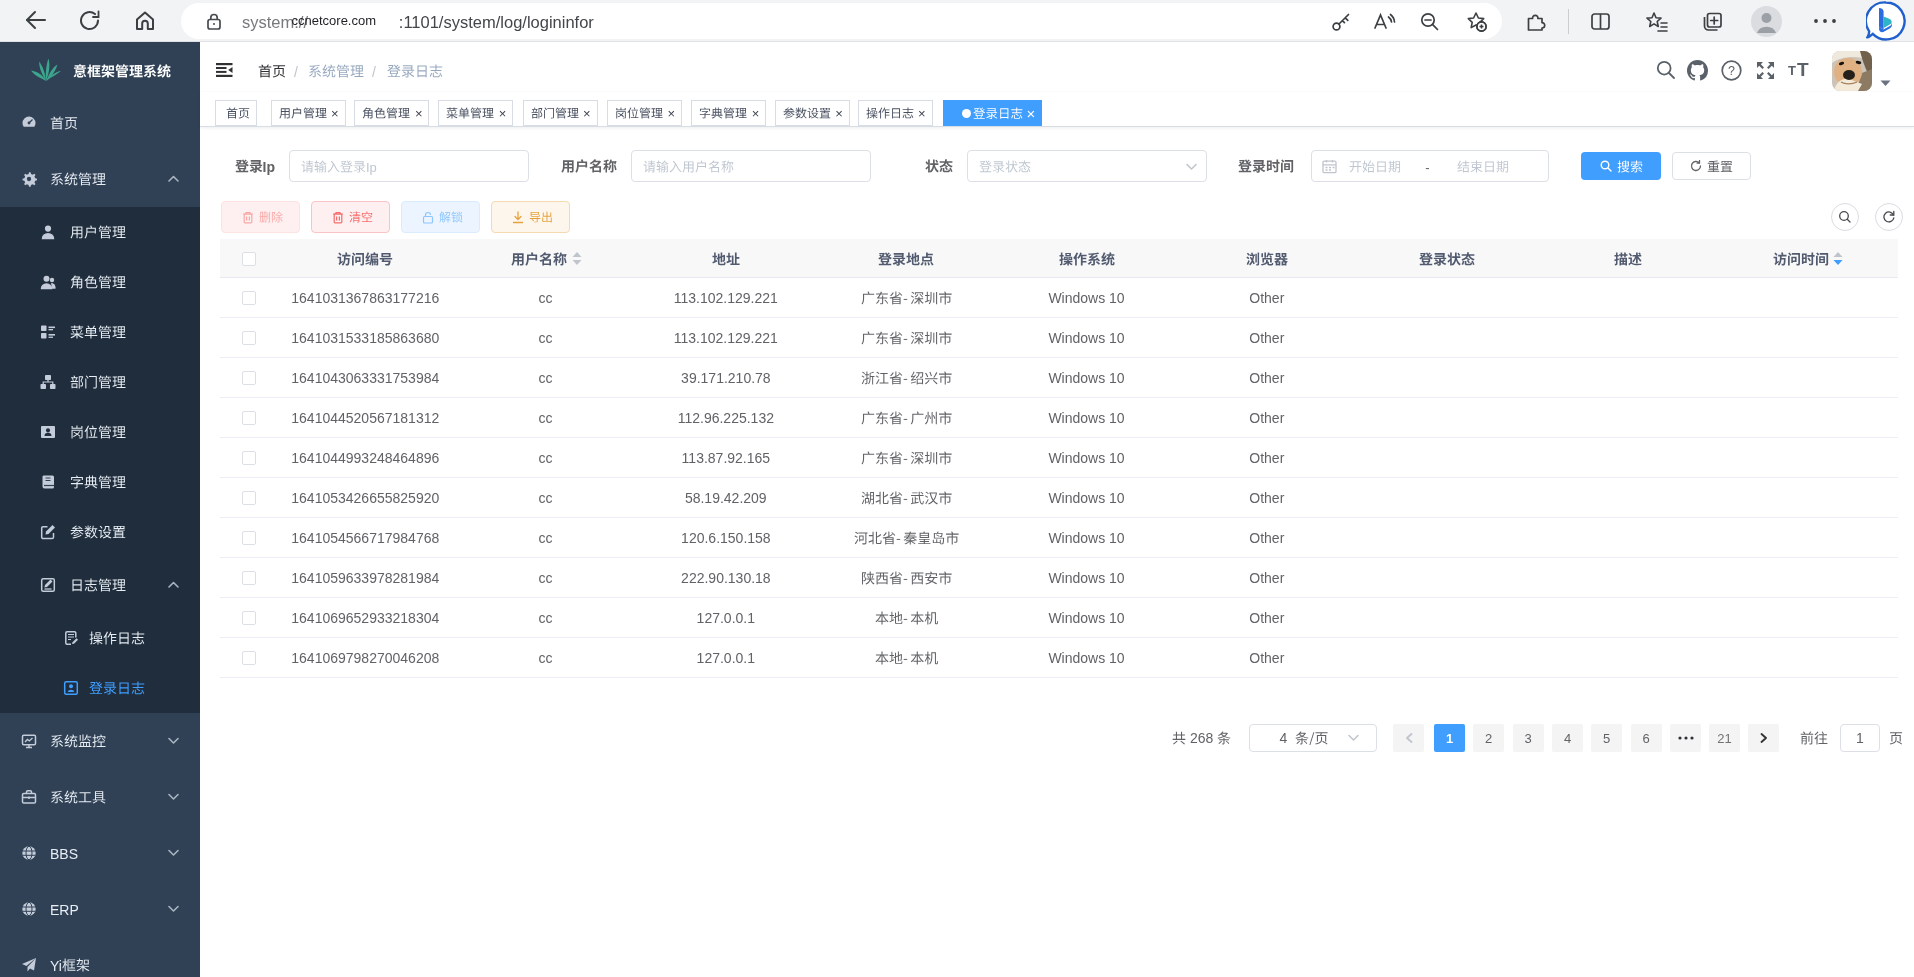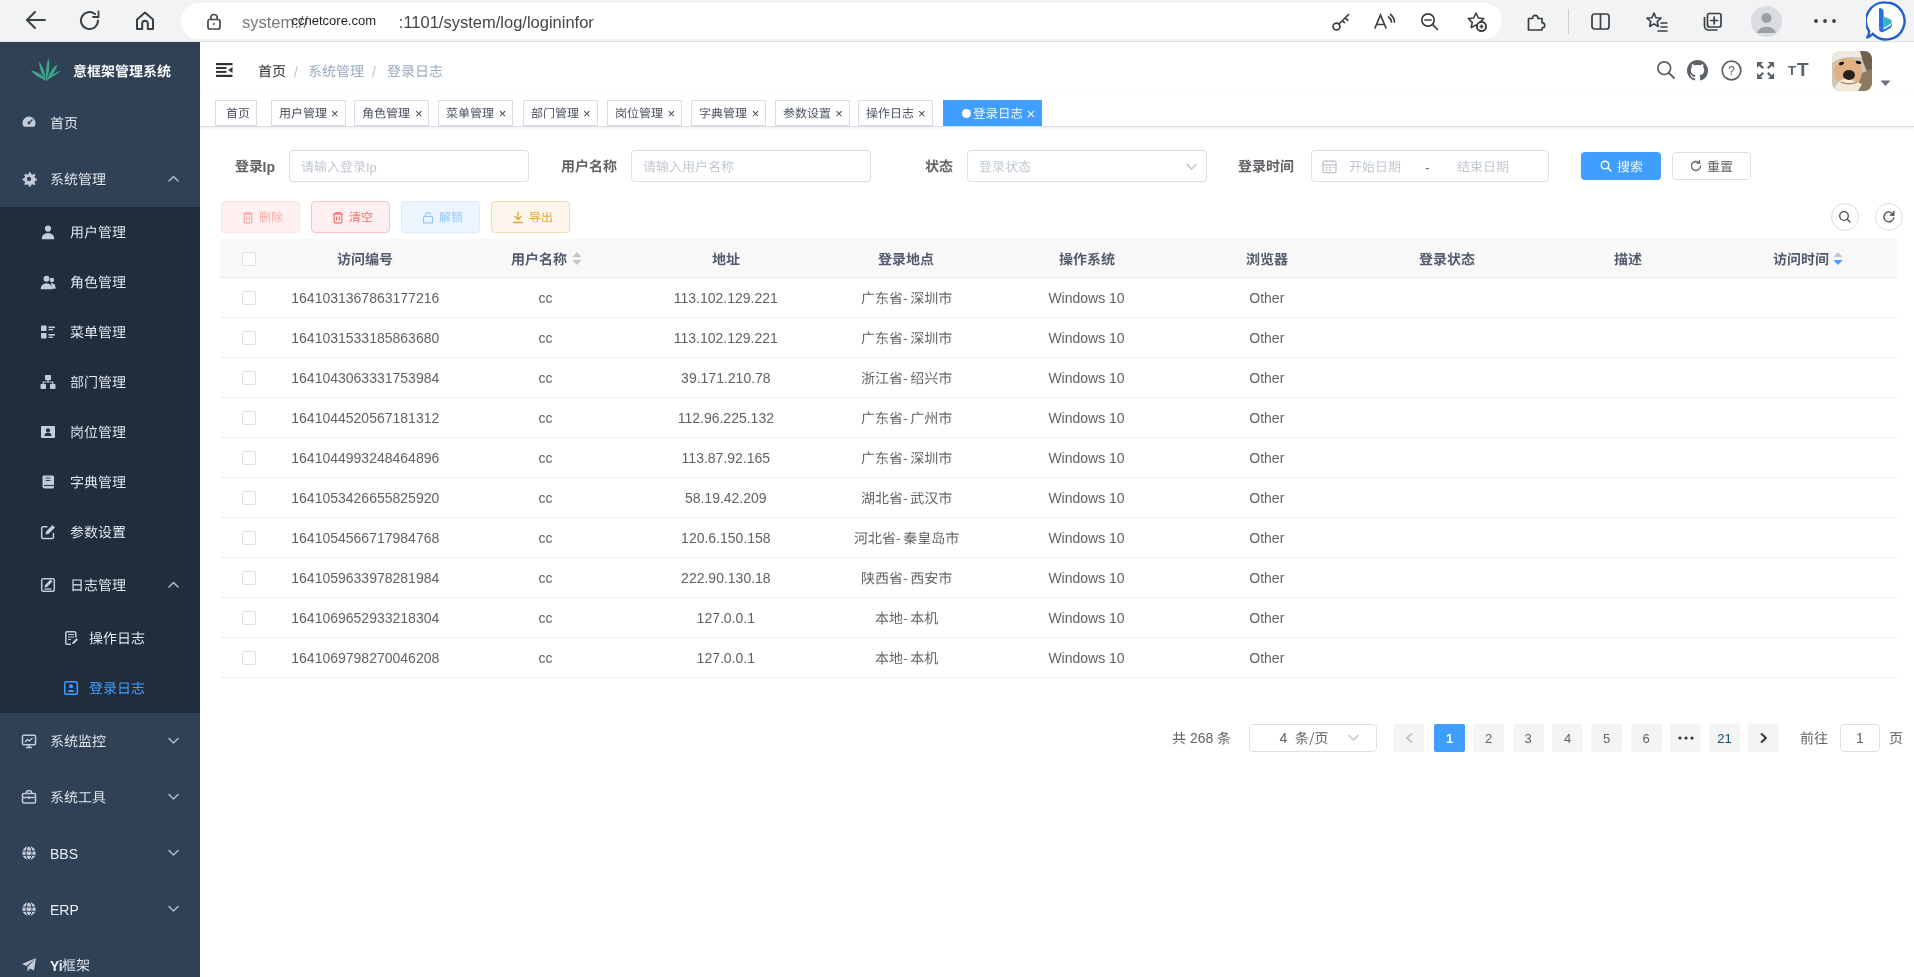--- a/index.html
+++ b/index.html
@@ -480,21 +480,21 @@
       <path d="M1.5 6 h13 M1.5 10.3 h13"></path>
     </g>
   </svg>
 <div class="abs" style="left:50.0px;top:902.7px;font-size:14px;font-weight:normal;color:#e8edf3;line-height:1;white-space:pre">ERP</div>
 <svg class="abs" style="left:168px;top:905px;" width="11" height="8" viewBox="0 0 11 8">
     <path d="M1 1.5 L5.5 6 L10 1.5" stroke="#a9b4c0" stroke-width="1.6" fill="none" stroke-linecap="round" stroke-linejoin="round"></path>
   </svg>
 <svg class="abs" style="left:21px;top:957.0px;" width="16" height="16" viewBox="0 0 16 16">
     <path d="M15 1 L1 7 l4.5 2 L15 1 6.5 10 l0 4.5 2.5-3 4 2 Z" fill="#c3ccd8"></path>
   </svg>
-<div class="abs" style="left:50.0px;top:958.7px;font-size:14px;font-weight:bold;color:#e8edf3;line-height:1;white-space:pre">Yi</div>
+<div class="abs" style="left:50.0px;top:958.7px;font-size:14px;font-weight:normal;color:#e8edf3;line-height:1;white-space:pre">Yi</div>
 <div class="abs" style="left:61.9px;top:958.0px">
     <svg class="cjk " width="28.0" height="14" viewBox="0 -880 2000 1000" fill="#e8edf3">
       <use href="#r6846" x="0"></use>
       <use href="#r67B6" x="1000"></use>
     </svg>
   </div>
 <div class="abs" style="left:200px;top:42px;width:1714px;height:50px;background:#fff"></div>
 <svg class="abs" style="left:216px;top:63px;" width="17" height="15" viewBox="0 0 17 15">
     <g fill="#303133">
       <rect x="0" y="0" width="16.5" height="2.2"></rect>
@@ -1150,21 +1150,21 @@
 <div class="abs" style="left:1642.4px;top:731.6px;font-size:13px;font-weight:normal;color:#606266;line-height:1;white-space:pre">6</div>
 <div class="abs" style="left:1670px;top:723.5px;width:31px;height:28px;background:#f4f4f5;border-radius:2px"></div>
 <svg class="abs" style="left:1678px;top:735.5px;" width="16" height="4" viewBox="0 0 16 4">
     <g fill="#303133">
       <circle cx="2" cy="2" r="1.6"></circle>
       <circle cx="8" cy="2" r="1.6"></circle>
       <circle cx="14" cy="2" r="1.6"></circle>
     </g>
   </svg>
 <div class="abs" style="left:1709px;top:723.5px;width:31px;height:28px;background:#f4f4f5;border-radius:2px"></div>
-<div class="abs" style="left:1717.3px;top:731.6px;font-size:13px;font-weight:normal;color:#0c4a6e;line-height:1;white-space:pre">21</div>
+<div class="abs" style="left:1717.3px;top:731.6px;font-size:13px;font-weight:normal;color:#737373;line-height:1;white-space:pre">21</div>
 <div class="abs" style="left:1748px;top:723.5px;width:31px;height:28px;background:#f4f4f5;border-radius:2px"></div>
 <svg class="abs" style="left:1760px;top:732.5px;" width="8" height="10" viewBox="0 0 8 10">
     <path d="M1.5 1 L6 5 L1.5 9" stroke="#303133" stroke-width="1.8" fill="none" stroke-linecap="round" stroke-linejoin="round"></path>
   </svg>
 <div class="abs" style="left:1800.0px;top:730.5px">
     <svg class="cjk " width="28.0" height="14" viewBox="0 -880 2000 1000" fill="#606266">
       <use href="#r524D" x="0"></use>
       <use href="#r5F80" x="1000"></use>
     </svg>
   </div>

